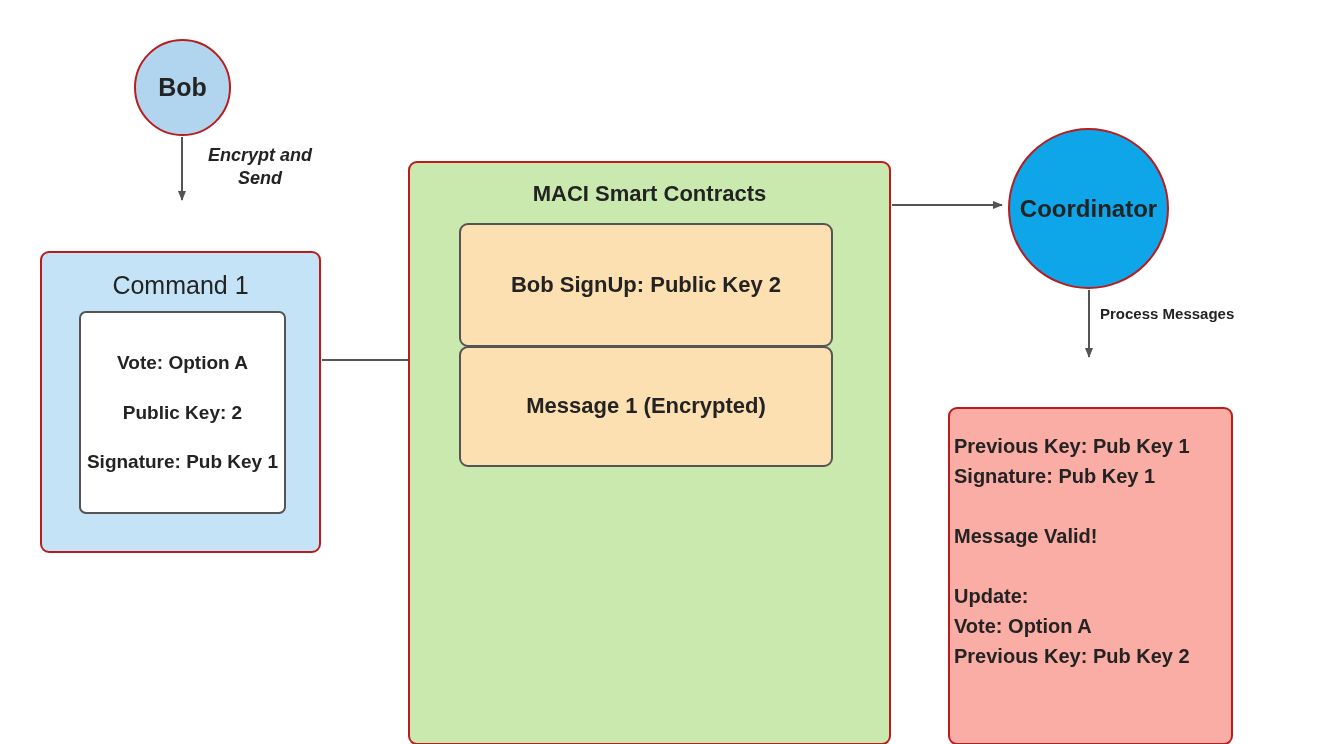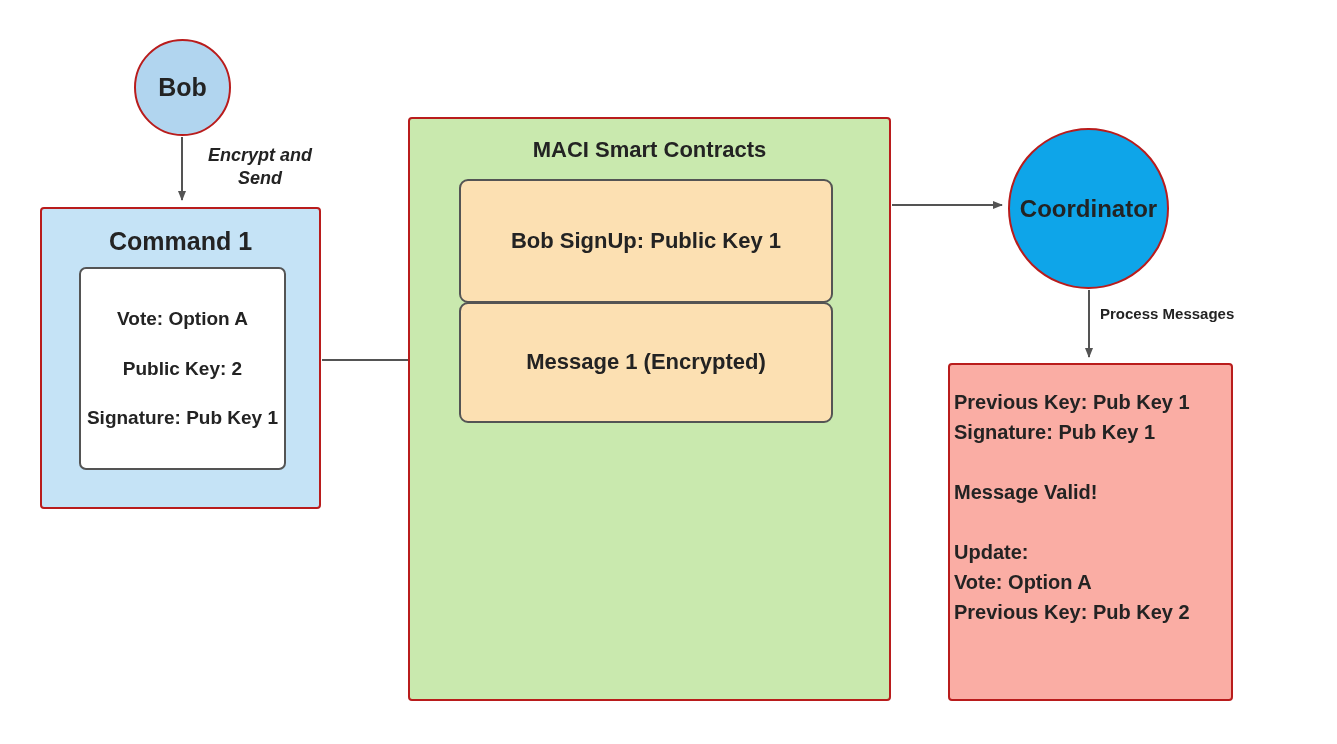--- a/index.html
+++ b/index.html
@@ -30,21 +30,22 @@
     display: flex;
     align-items: center;
     justify-content: center;
     text-align: center;
     line-height: 1.22;
   }
   .circle {
     border-radius: 50%;
   }
   .rounded {
-    border-radius: 4px;
+    border-radius: 9px;
+    margin-top: 44px;
   }
 
   
   .bob-circle {
     left: 134px;  top: 39px;
     width: 97px;  height: 97px;
     background: #b1d5ef;
     font-size: 25px;
   }
   .coordinator-circle {
@@ -59,21 +60,21 @@
     width: 281px; height: 302px;
     background: #c5e3f6;
     display: block;
     padding: 0;
   }
   .command-title {
     position: absolute;
     left: 0; right: 0; top: 17px;
     text-align: center;
     font-size: 25px;
-    font-weight: bold;
+    font-weight: normal;
     color: #232323;
   }
   .command-inner {
     position: absolute;
     left: 37px; top: 58px;
     width: 207px; height: 203px;
     background: #ffffff;
     border: 2px solid #545454;
     border-radius: 7px;
     box-sizing: border-box;
@@ -205,21 +206,21 @@
     <div class="command-inner">
       <div>Vote: Option A</div>
       <div>Public Key: 2</div>
       <div>Signature: Pub Key 1</div>
     </div>
   </div>
 
   <div class="node rounded maci-box">
     <div class="maci-title">MACI Smart Contracts</div>
     <div class="maci-item maci-item-1">
-      <span>Bob SignUp: Public Key 1</span>
+      <span>Bob SignUp: Public Key 2</span>
     </div>
     <div class="maci-item maci-item-2">
       <span>Message 1 (Encrypted)</span>
     </div>
   </div>
 
   <div class="node circle coordinator-circle">
     <span>Coordinator</span>
   </div>
 

